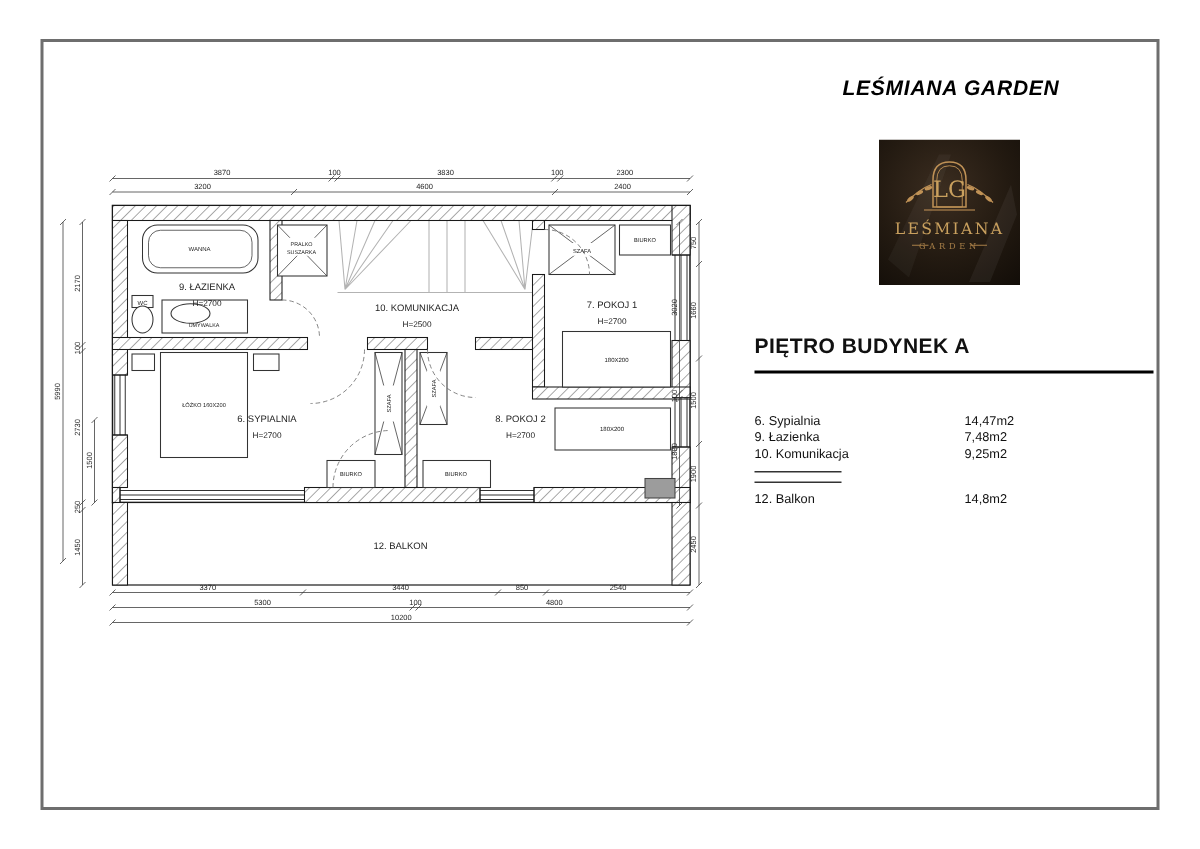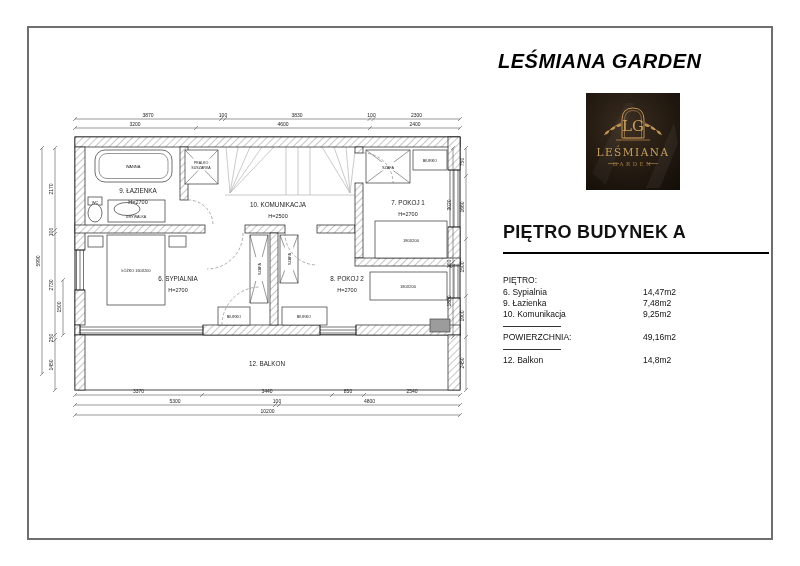--- a/index.html
+++ b/index.html
@@ -1,22 +1,22 @@
 <!DOCTYPE html>
 <html><head>
 <meta charset="utf-8">
 <style>
   html,body{margin:0;padding:0;background:#e8e8e8;}
   .page{position:relative;width:800px;height:566px;background:#fff;overflow:hidden;
         font-family:"Liberation Sans",sans-serif;color:#111;}
   .frame{position:absolute;left:27px;top:26px;width:742px;height:510px;border:2px solid #6e6e6e;}
-  .title{position:absolute;left:498px;top:50px;width:272px;
-         font-size:20px;font-weight:bold;font-style:italic;letter-spacing:.5px;color:#000;}
+  .title{position:absolute;left:498px;top:50px;width:272px;text-align:center;
+         font-size:14px;font-weight:bold;font-style:italic;letter-spacing:.5px;color:#000;}
   .logo{position:absolute;left:586px;top:93px;width:94px;height:116px;}
-  .heading{position:absolute;left:503px;top:222px;width:266px;font-size:18px;font-weight:bold;
+  .heading{position:absolute;left:503px;top:222px;width:266px;font-size:14px;font-weight:bold;
            padding-bottom:9px;border-bottom:2px solid #000;letter-spacing:.3px;}
   .legend{position:absolute;left:503px;top:275px;width:266px;font-size:8.5px;line-height:11px;color:#111;}
   .legend .row{display:flex;}
   .legend .lbl{width:140px;}
   .legend .val{flex:1;}
   .legend .sec{margin-bottom:1px;}
   .rule{width:58px;border-top:1px solid #333;margin:6px 0 5px;}
   .plan{position:absolute;left:30px;top:105px;}
   .plan text{font-family:"Liberation Sans",sans-serif;fill:#1c1c1c;}
 </style>
@@ -59,38 +59,33 @@
       <text x="47" y="63" text-anchor="middle" font-family="DejaVu Serif, serif" font-size="10.5" letter-spacing="1.5" fill="#c9a05e">LEŚMIANA</text>
       <line x1="22" y1="70.5" x2="33" y2="70.5" stroke="#a87f48" stroke-width="0.7"></line>
       <line x1="61" y1="70.5" x2="72" y2="70.5" stroke="#a87f48" stroke-width="0.7"></line>
       <text x="47" y="73" text-anchor="middle" font-family="DejaVu Serif, serif" font-size="5.5" letter-spacing="2.5" fill="#a87f48">GARDEN</text>
     </svg>
   </div>
 
   <div class="heading">PIĘTRO BUDYNEK A</div>
 
   <div class="legend">
-    <div class="sec">PIĘTRO:</div>
     <div class="row">
       <span class="lbl">6. Sypialnia</span>
       <span class="val">14,47m2</span>
     </div>
     <div class="row">
       <span class="lbl">9. Łazienka</span>
       <span class="val">7,48m2</span>
     </div>
     <div class="row">
       <span class="lbl">10. Komunikacja</span>
       <span class="val">9,25m2</span>
     </div>
     <div class="rule"></div>
-    <div class="row">
-      <span class="lbl">POWIERZCHNIA:</span>
-      <span class="val">49,16m2</span>
-    </div>
     <div class="rule"></div>
     <div class="row">
       <span class="lbl">12. Balkon</span>
       <span class="val">14,8m2</span>
     </div>
   </div>
 
   <svg class="plan" width="450" height="325" viewBox="0 0 450 325">
     <defs>
       <pattern id="hatch" width="5" height="5" patternUnits="userSpaceOnUse" patternTransform="rotate(45)">

